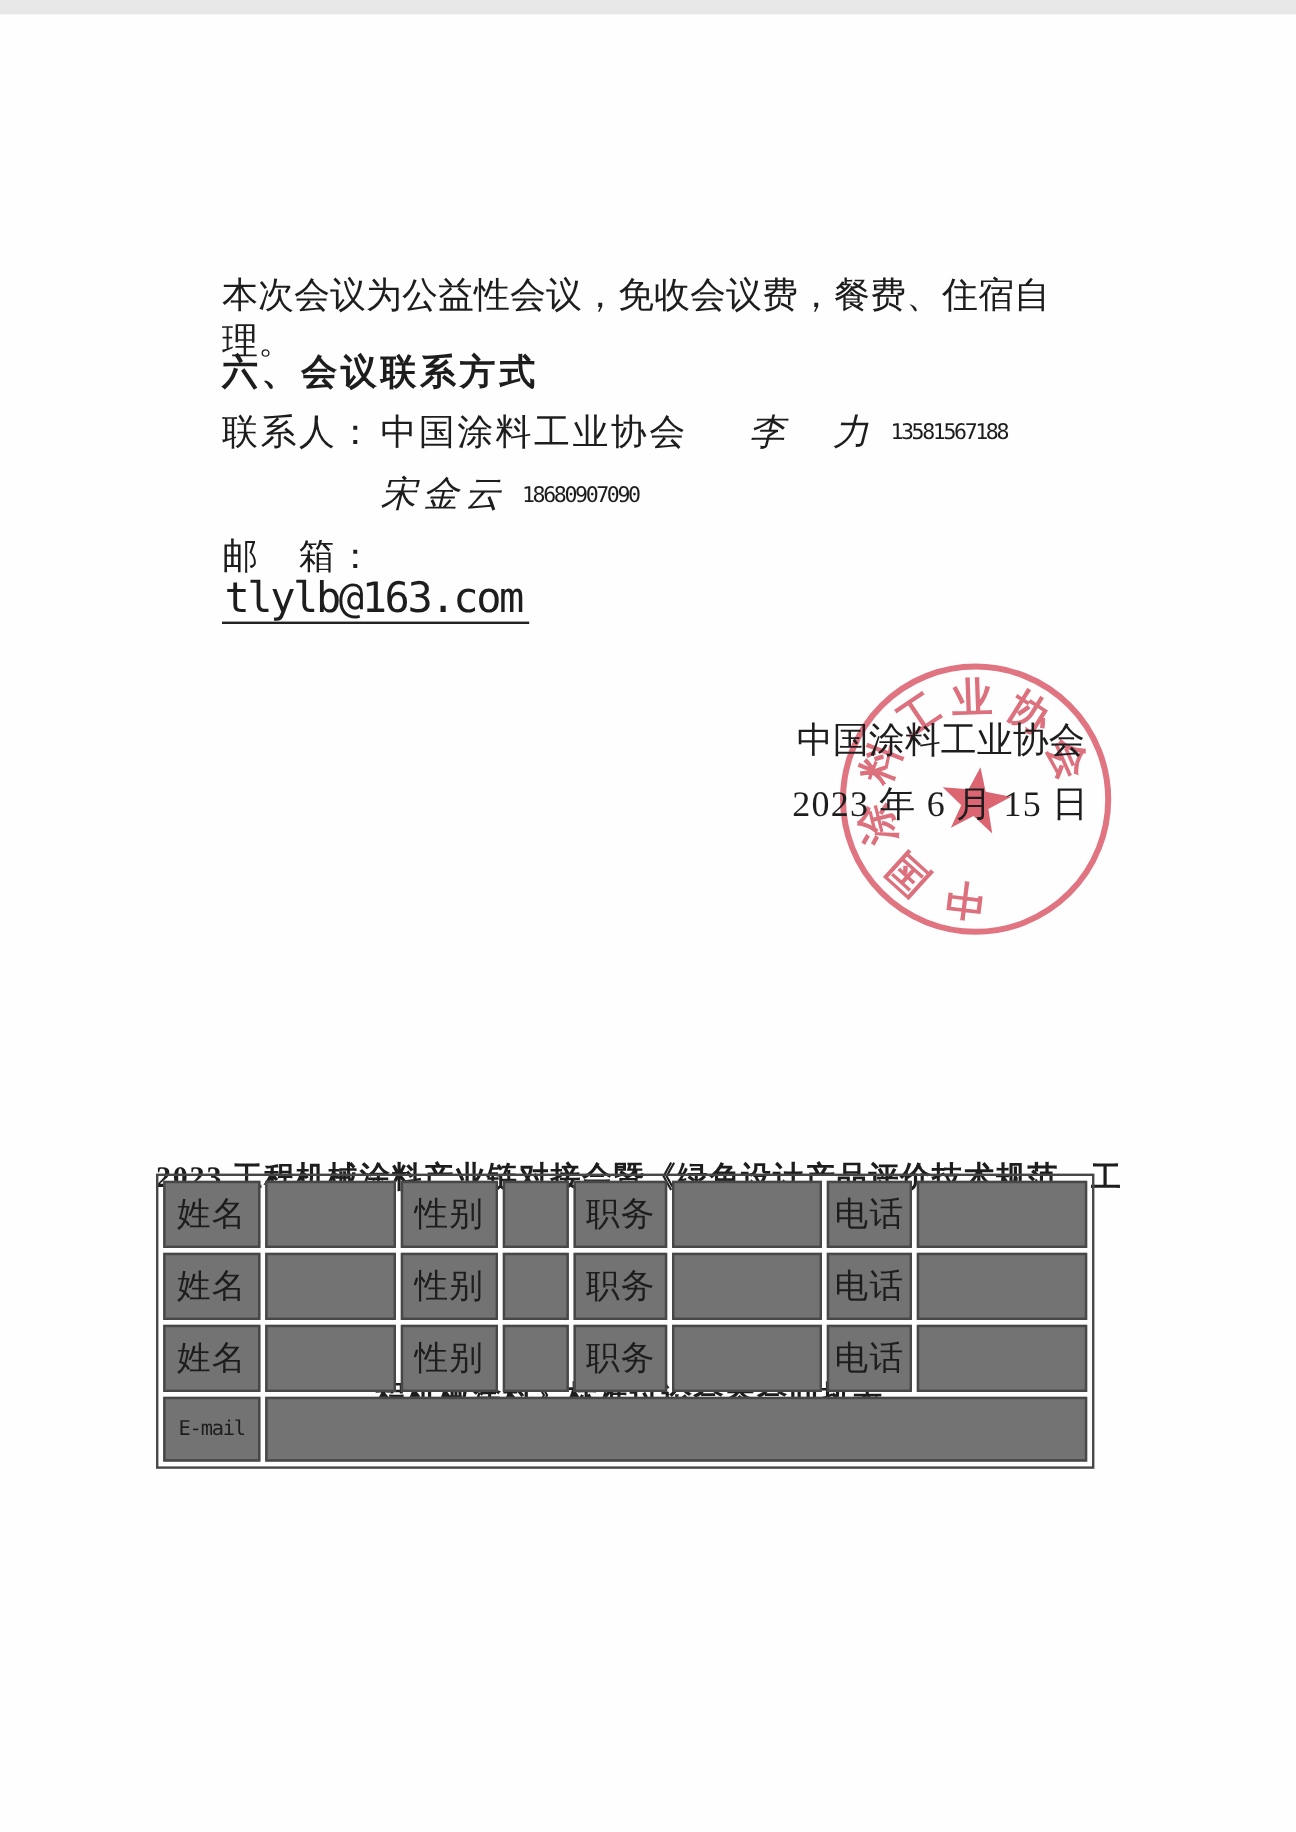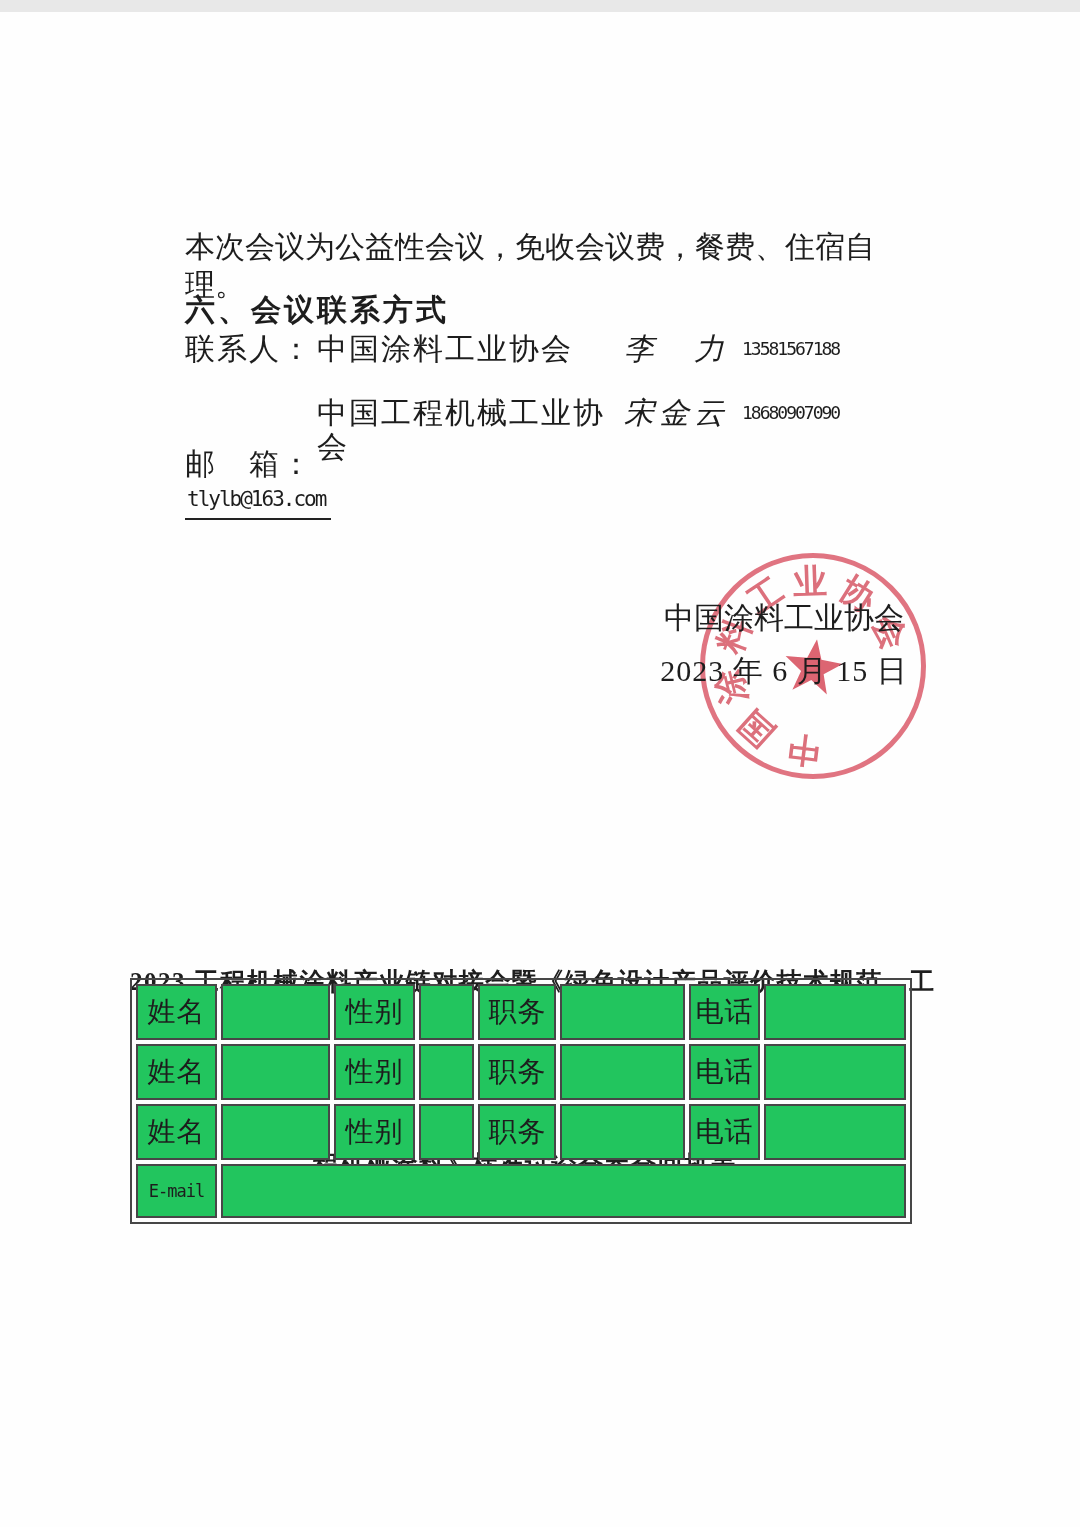--- a/index.html
+++ b/index.html
@@ -19,31 +19,31 @@
     font-size:30px;line-height:38px;letter-spacing:0px;
   }
   .heading{
     left:185px;top:278px;
     font-size:30px;font-weight:700;letter-spacing:3px;
   }
   .contact-row{left:185px;display:flex;align-items:flex-start;font-size:30px;line-height:34px;}
   .contact-row .c-label{width:132px;letter-spacing:2px;}
   .contact-row .c-org{width:307px;letter-spacing:2px;}
   .contact-row .c-name{width:118px;letter-spacing:5px;font-style:italic;}
-  .row1{top:320px;}
+  .row1{top:332px;}
   .row2{top:384px;}
   .mono{
     font-family:"DejaVu Sans Mono","Liberation Mono",monospace;
     letter-spacing:-2px;
   }
   .c-phone{font-size:18px;line-height:34px;}
   .email-row{left:185px;top:434px;display:flex;align-items:flex-start;font-size:30px;line-height:36px;flex-direction:column;}
   .email-row .c-label{width:135px;letter-spacing:2px;}
   .email-link{
-    font-size:21px;line-height:34px;
+    font-size:35px;line-height:34px;
     border-bottom:2px solid #222;
     padding:0 6px 2px 2px;
   }
   
   .signature{
     left:660px;top:589px;width:248px;
     text-align:center;font-size:30px;line-height:34px;
     z-index:3;
   }
   .signature .sig-date{margin-top:19px;white-space:pre;letter-spacing:1px;}
@@ -92,21 +92,21 @@
     table-layout:fixed;
     border-collapse:separate;border-spacing:4px;
     border:2px solid #474747;
   }
   .reply-table td{
     border:2px solid #474747;
     height:56px;
     box-sizing:border-box;
     text-align:center;vertical-align:middle;
     font-size:28px;letter-spacing:1px;
-    background:#22c55e;
+    background:#737373;
   }
   .reply-table td.lbl-mono{
     font-family:"DejaVu Sans Mono","Liberation Mono",monospace;
     font-size:17px;letter-spacing:-1px;padding:0;
   }
   .reply-table tr.short td{height:54px;}
 </style>
 </head>
 <body>
 
@@ -118,21 +118,20 @@
 
   <div class="abs contact-row row1">
     <span class="c-label">联系人：</span>
     <span class="c-org">中国涂料工业协会</span>
     <span class="c-name">李　力</span>
     <span class="c-phone mono">13581567188</span>
   </div>
 
   <div class="abs contact-row row2">
     <span class="c-label"></span>
-    <span class="c-org">中国工程机械工业协会</span>
     <span class="c-name">宋金云</span>
     <span class="c-phone mono">18680907090</span>
   </div>
 
   <div class="abs email-row">
     <span class="c-label">邮　箱：</span>
     <span class="email-link mono">tlylb@163.com</span>
   </div>
 
   <div class="abs stamp">

